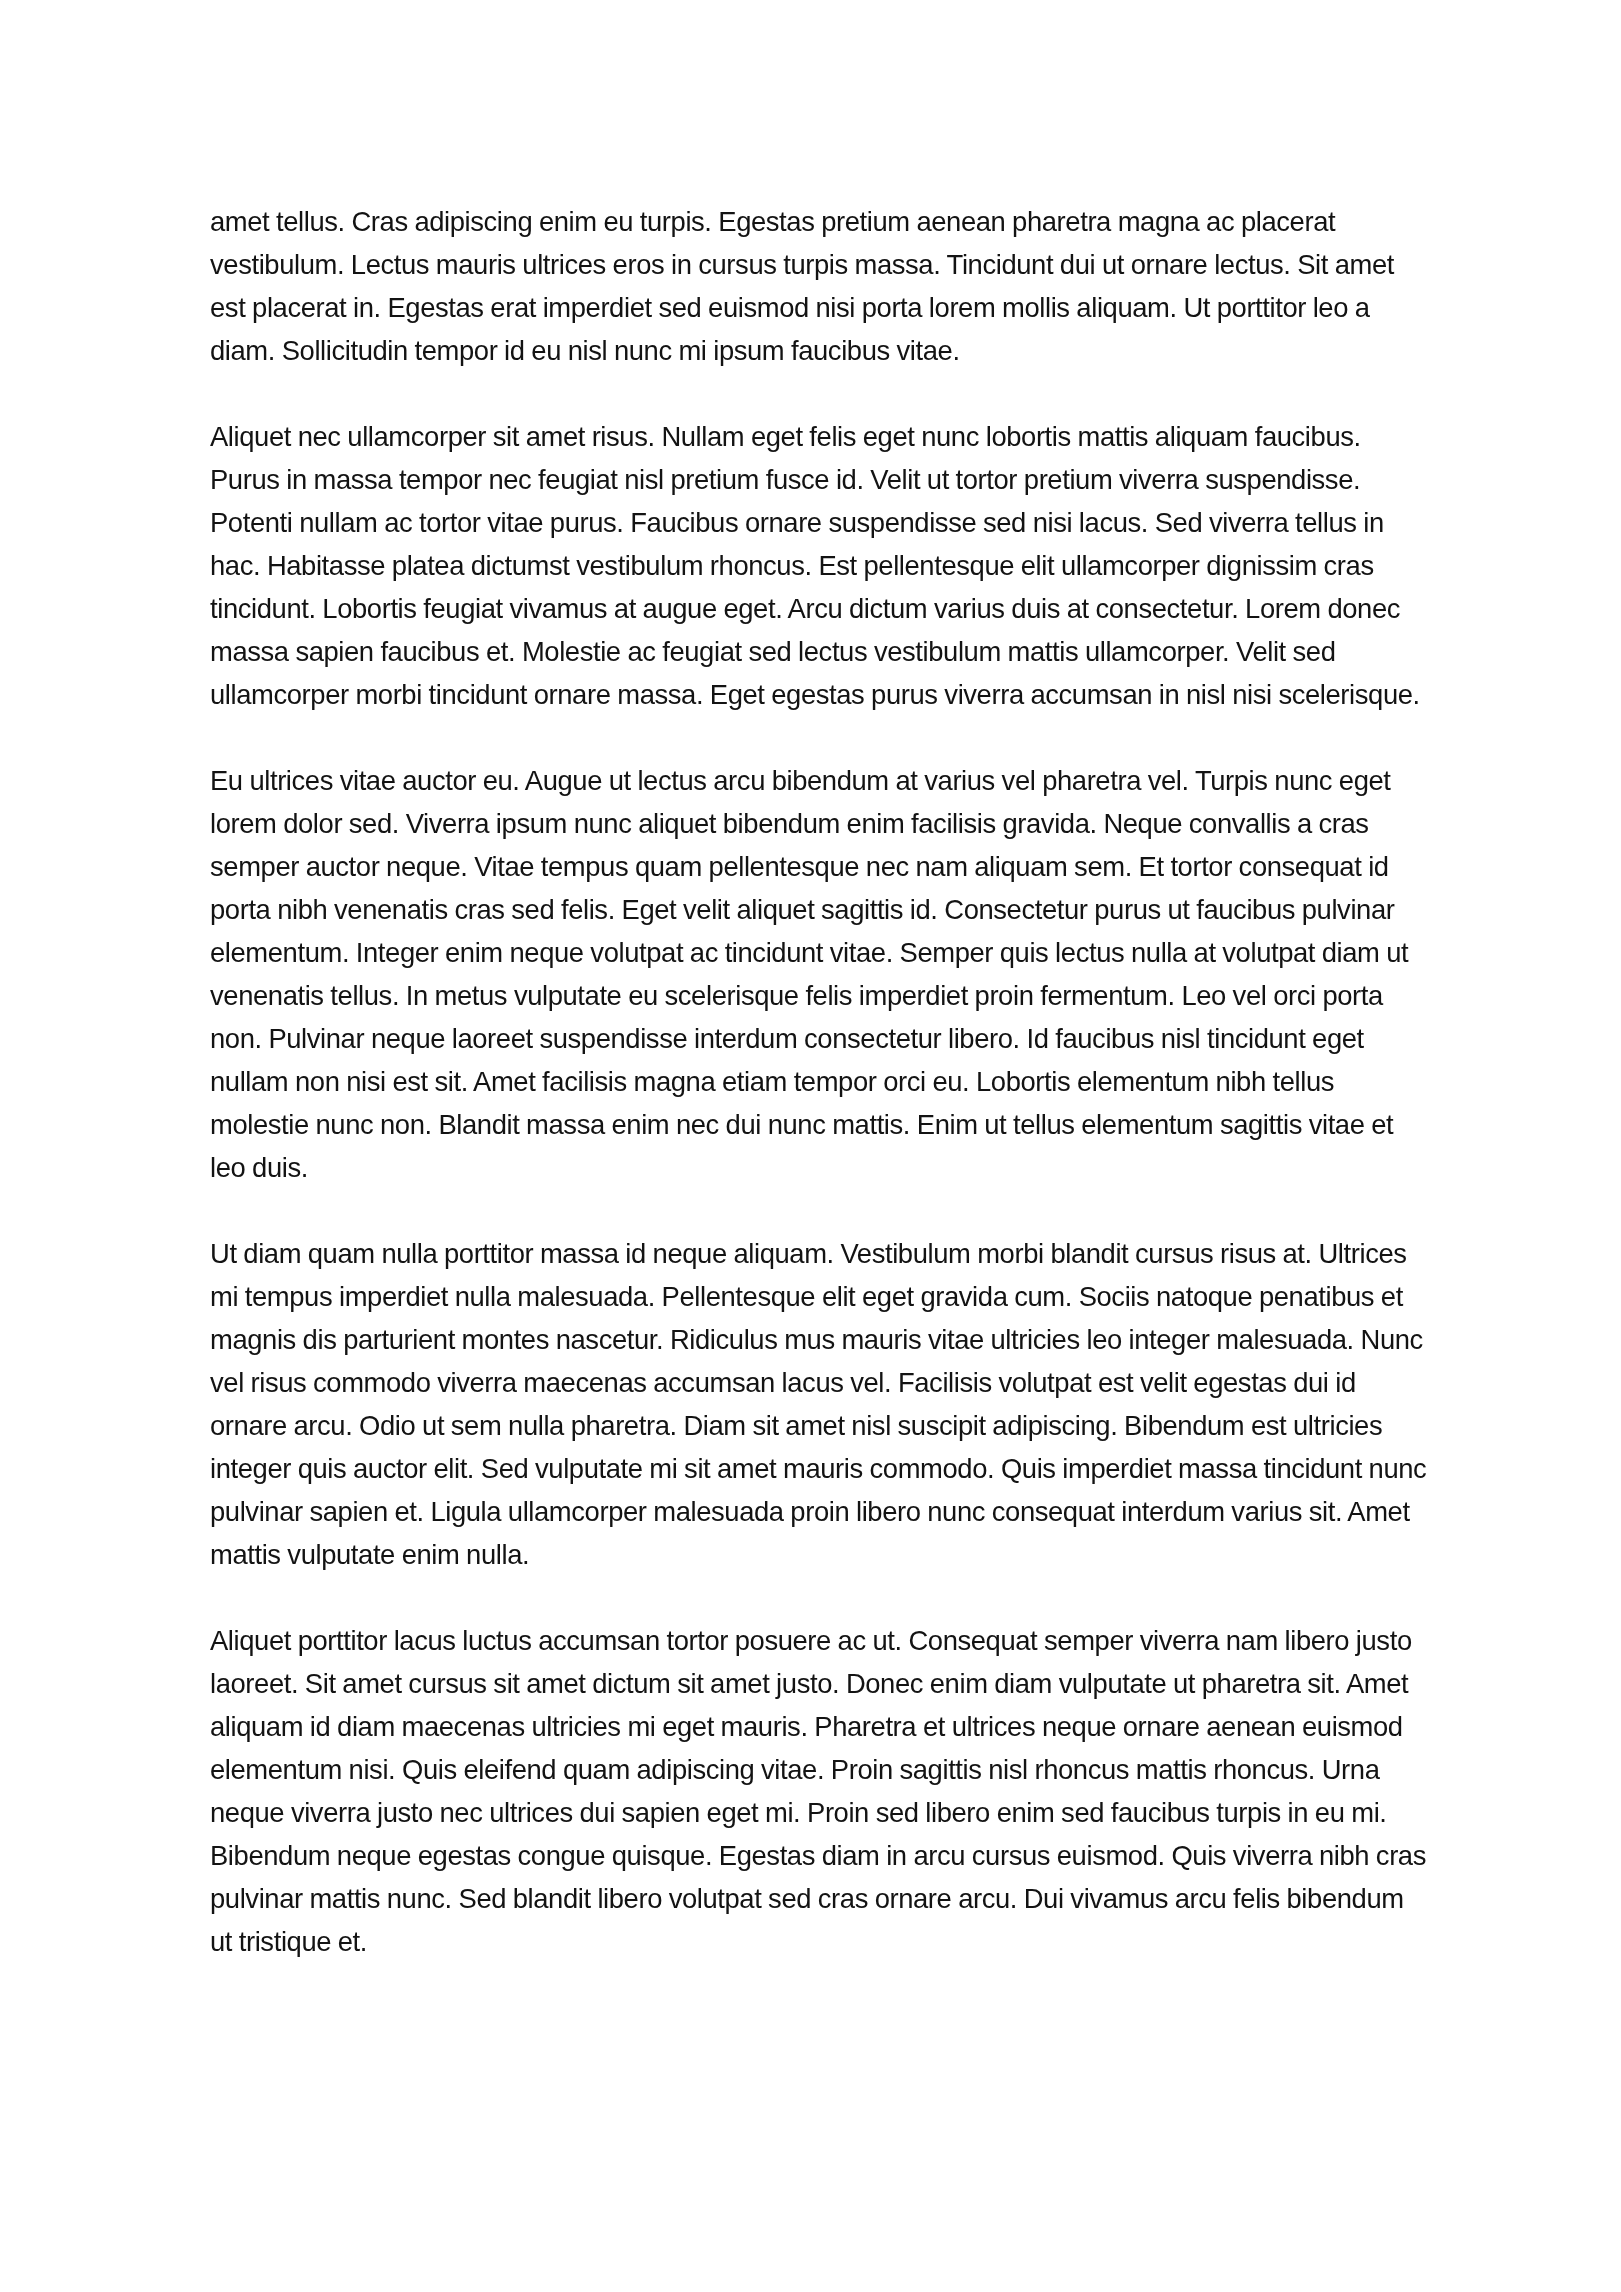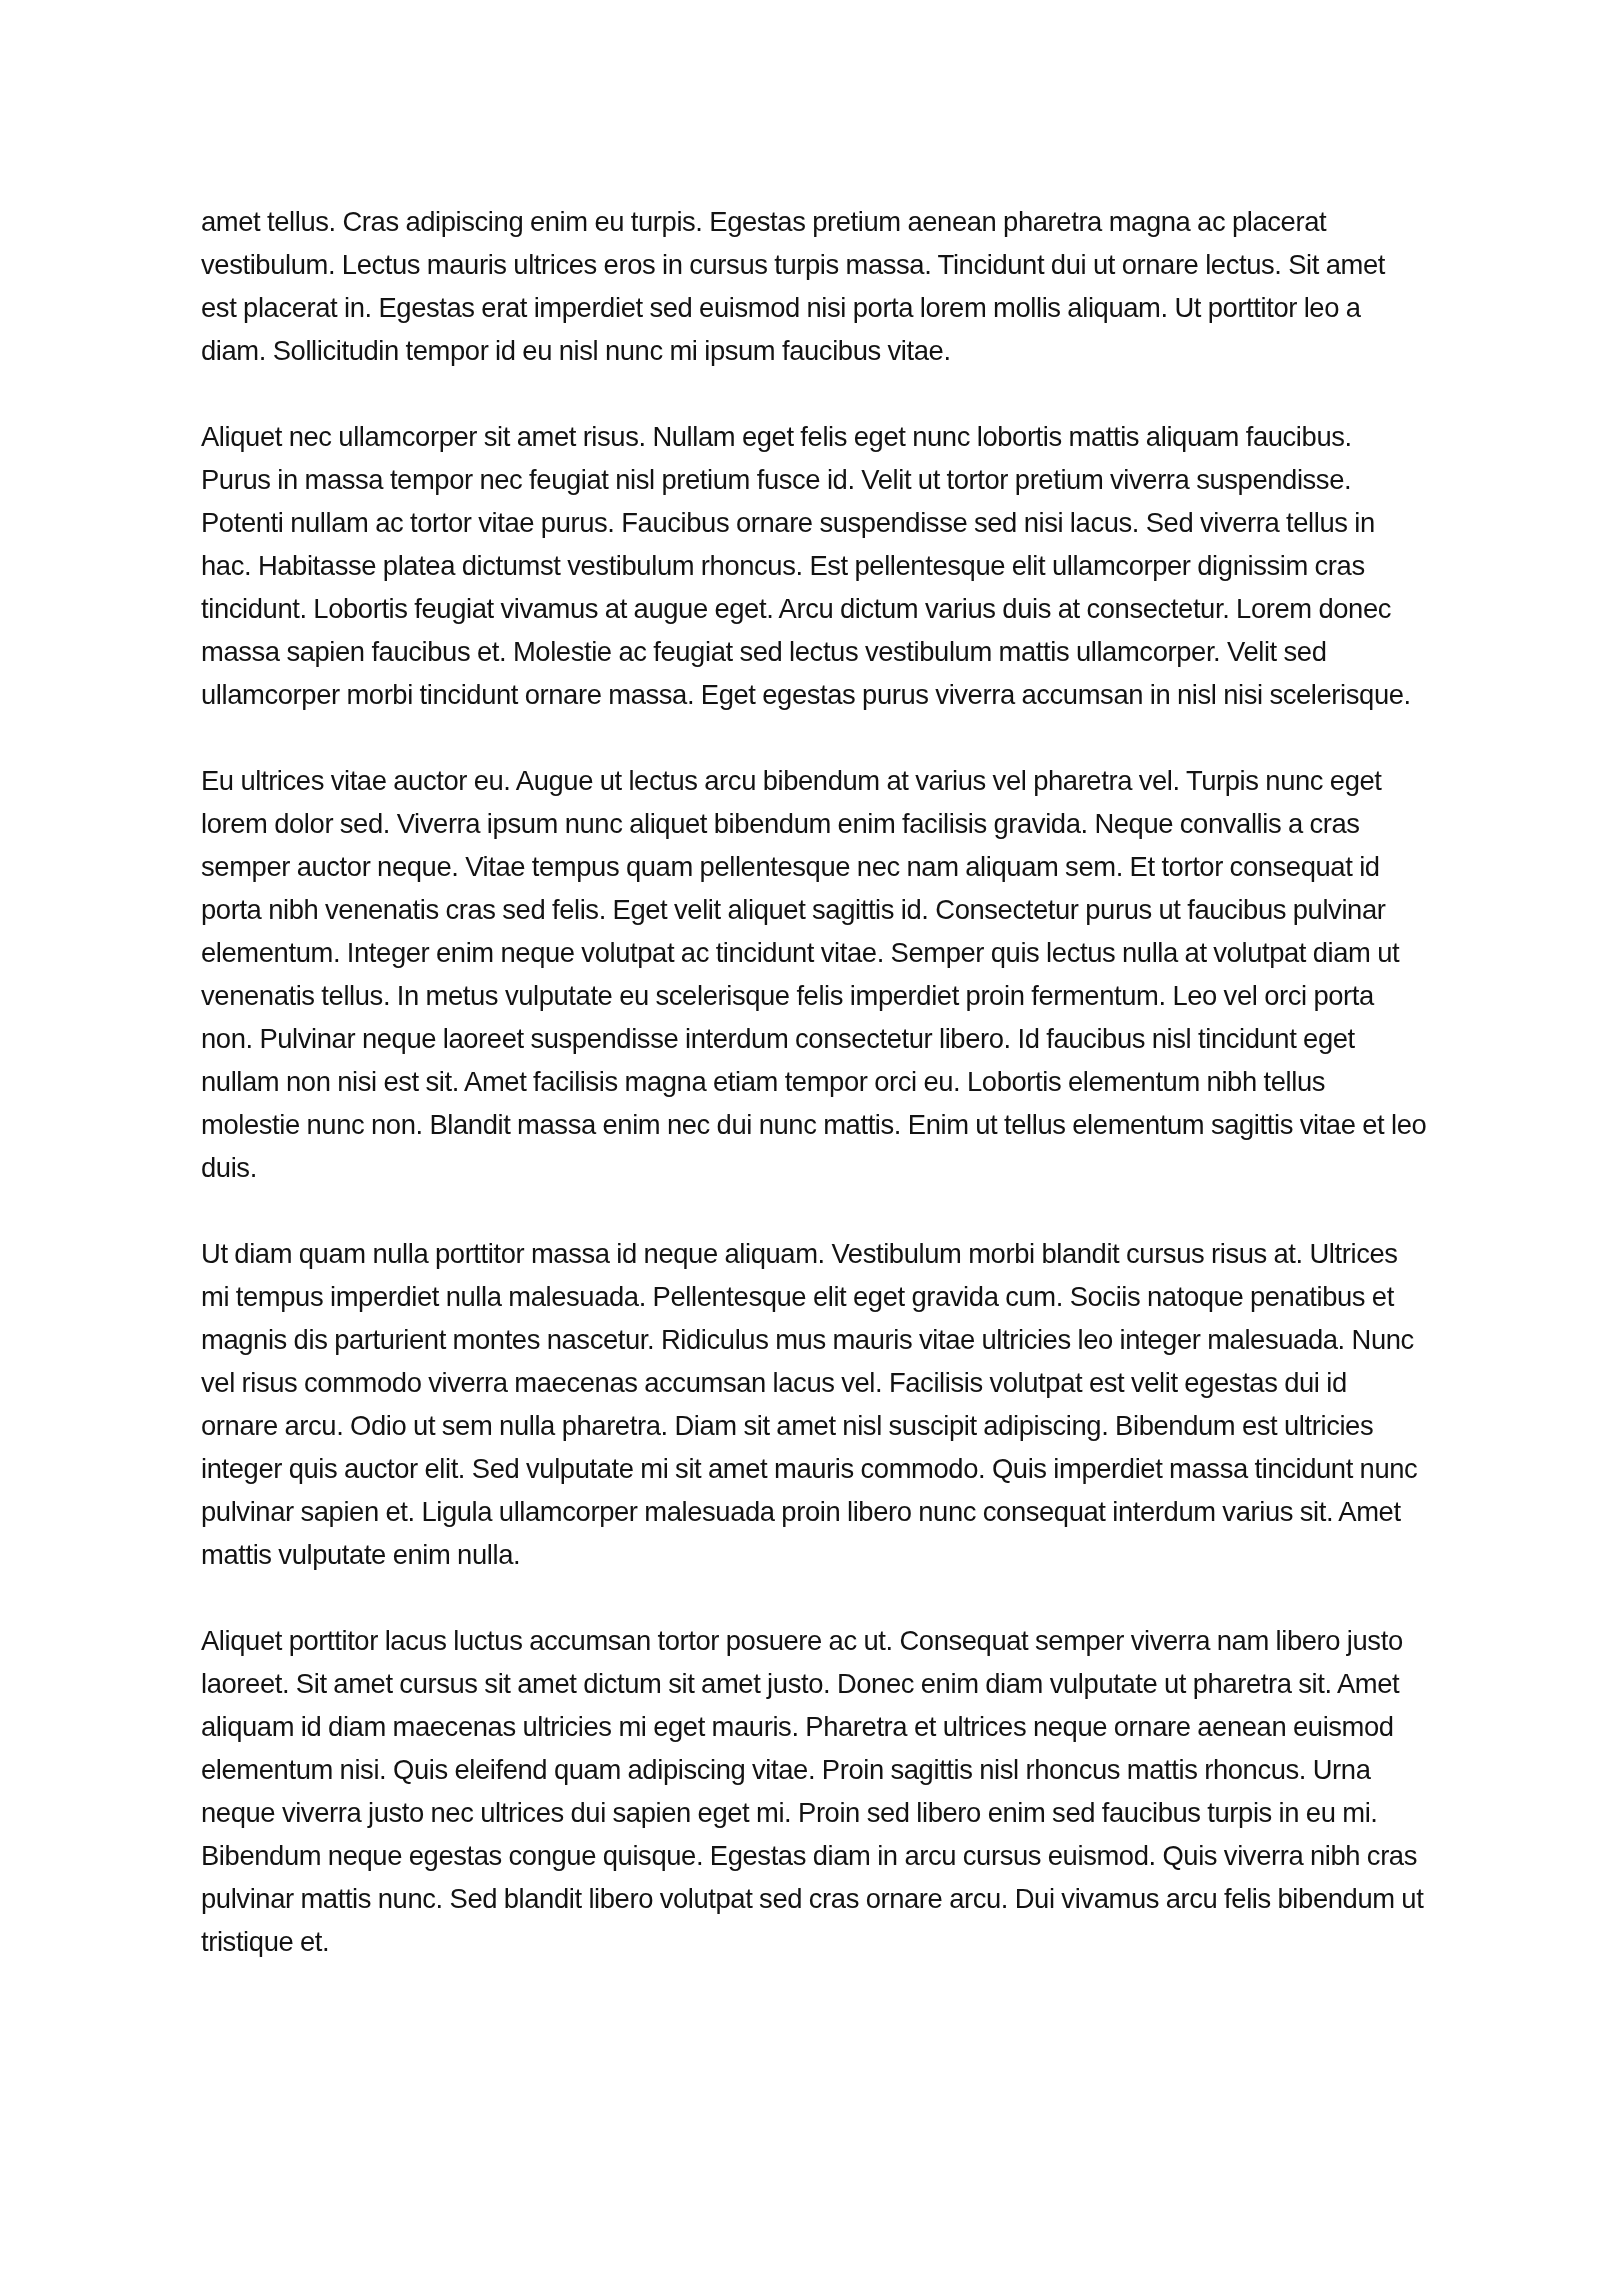--- a/index.html
+++ b/index.html
@@ -17,21 +17,21 @@
     overflow: hidden;
     font-family: "Liberation Sans", "DejaVu Sans", sans-serif;
     font-size: 27.4px;
     line-height: 43px;
     letter-spacing: -0.4px;
     word-spacing: -0.5px;
     color: #131313;
     text-rendering: optimizeLegibility;
   }
   .page p {
-    margin: 0 0 43px 7px;
+    margin: 0 0 43px 16px;
     padding: 0;
     text-align: left;
   }
 </style>
 </head>
 <body>
 
 <div class="page">
   <p>amet tellus. Cras adipiscing enim eu turpis. Egestas pretium aenean pharetra magna ac placerat vestibulum. Lectus mauris ultrices eros in cursus turpis massa. Tincidunt dui ut ornare lectus. Sit amet est placerat in. Egestas erat imperdiet sed euismod nisi porta lorem mollis aliquam. Ut porttitor leo a diam. Sollicitudin tempor id eu nisl nunc mi ipsum faucibus vitae.</p>
   <p>Aliquet nec ullamcorper sit amet risus. Nullam eget felis eget nunc lobortis mattis aliquam faucibus. Purus in massa tempor nec feugiat nisl pretium fusce id. Velit ut tortor pretium viverra suspendisse. Potenti nullam ac tortor vitae purus. Faucibus ornare suspendisse sed nisi lacus. Sed viverra tellus in hac. Habitasse platea dictumst vestibulum rhoncus. Est pellentesque elit ullamcorper dignissim cras tincidunt. Lobortis feugiat vivamus at augue eget. Arcu dictum varius duis at consectetur. Lorem donec massa sapien faucibus et. Molestie ac feugiat sed lectus vestibulum mattis ullamcorper. Velit sed ullamcorper morbi tincidunt ornare massa. Eget egestas purus viverra accumsan in nisl nisi scelerisque.</p>

